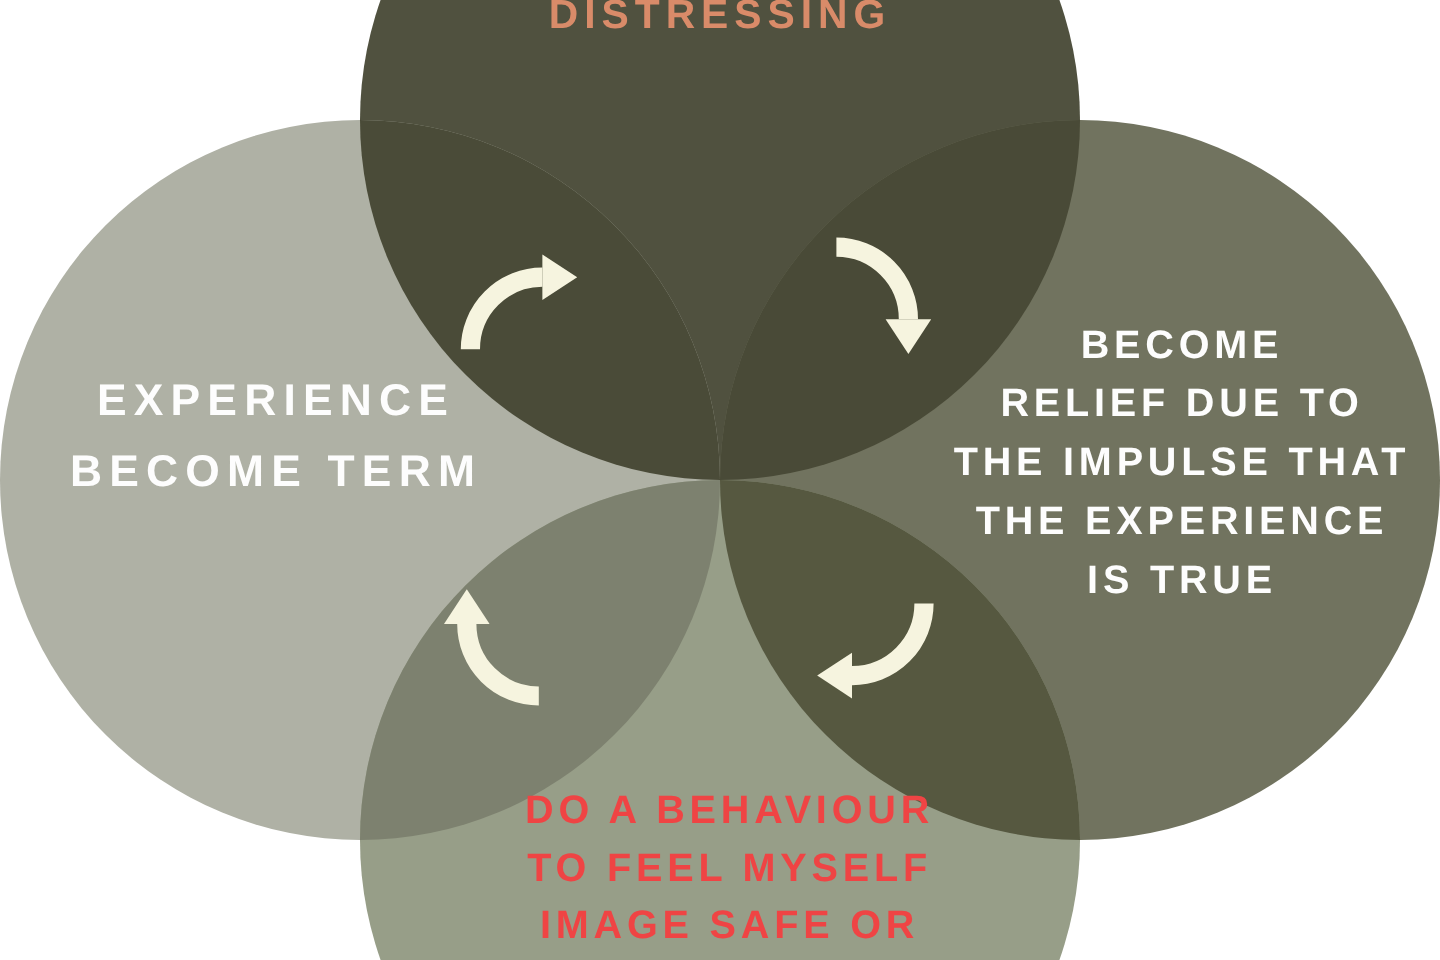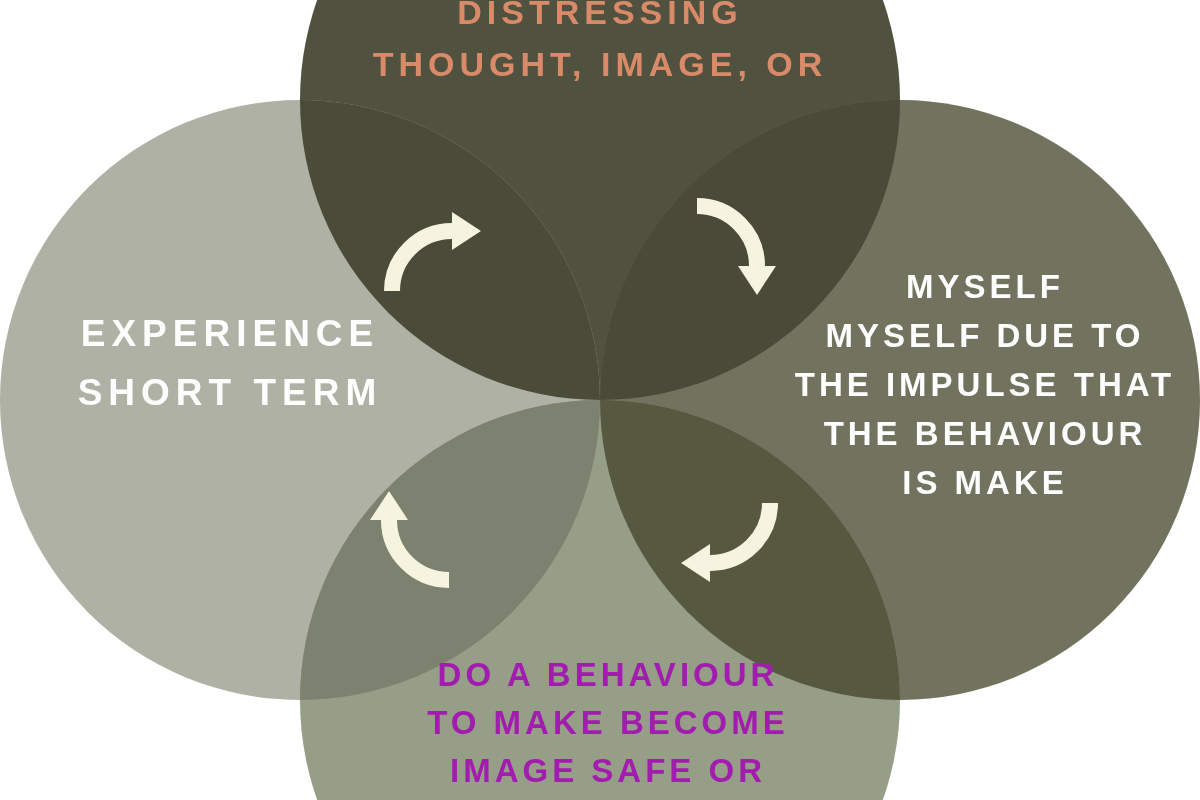--- a/index.html
+++ b/index.html
@@ -30,21 +30,21 @@
     color: #FDFDFD;
   }
   .text-left {
     left: 10px; top: 304px; width: 440px;
     font-size: 37px; line-height: 59px; letter-spacing: 6px;
     color: #FDFDFD;
   }
   .text-bottom {
     left: 378px; top: 651px; width: 460px;
     font-size: 33px; line-height: 48px; letter-spacing: 4px;
-    color: #a21caf;
+    color: #ef4444;
   }
 </style>
 </head>
 <body>
 
 <div id="stage">
 
   <svg id="venn-svg" viewBox="0 0 1200 800" aria-hidden="true">
 
     <circle cx="600" cy="100" r="300" fill="#50513F"></circle>
@@ -61,35 +61,34 @@
       <path d="M 392 291 A 60 60 0 0 1 452 231" fill="none" stroke-width="16" stroke="#F6F4DF"></path>
       <polygon points="452,212 452,250 481,231" fill="#F6F4DF"></polygon>
     </g>
     <use href="#cycle-arrow" transform="translate(-12,14) rotate(90 600 400)"></use>
     <use href="#cycle-arrow" transform="translate(-38,-6) rotate(180 600 400)"></use>
     <use href="#cycle-arrow" transform="translate(-42,-28) rotate(270 600 400)"></use>
   </svg>
 
   <div class="node-text text-top">
     <div>DISTRESSING</div>
-    <div>THOUGHT, IMAGE, OR</div>
   </div>
 
   <div class="node-text text-right">
-    <div>MYSELF</div>
-    <div>MYSELF DUE TO</div>
+    <div>BECOME</div>
+    <div>RELIEF DUE TO</div>
     <div>THE IMPULSE THAT</div>
-    <div>THE BEHAVIOUR</div>
-    <div>IS MAKE</div>
+    <div>THE EXPERIENCE</div>
+    <div>IS TRUE</div>
   </div>
 
   <div class="node-text text-left">
     <div>EXPERIENCE</div>
-    <div>SHORT TERM</div>
+    <div>BECOME TERM</div>
   </div>
 
   <div class="node-text text-bottom">
     <div>DO A BEHAVIOUR</div>
-    <div>TO MAKE BECOME</div>
+    <div>TO FEEL MYSELF</div>
     <div>IMAGE SAFE OR</div>
   </div>
 
 </div>
 
 </body></html>

